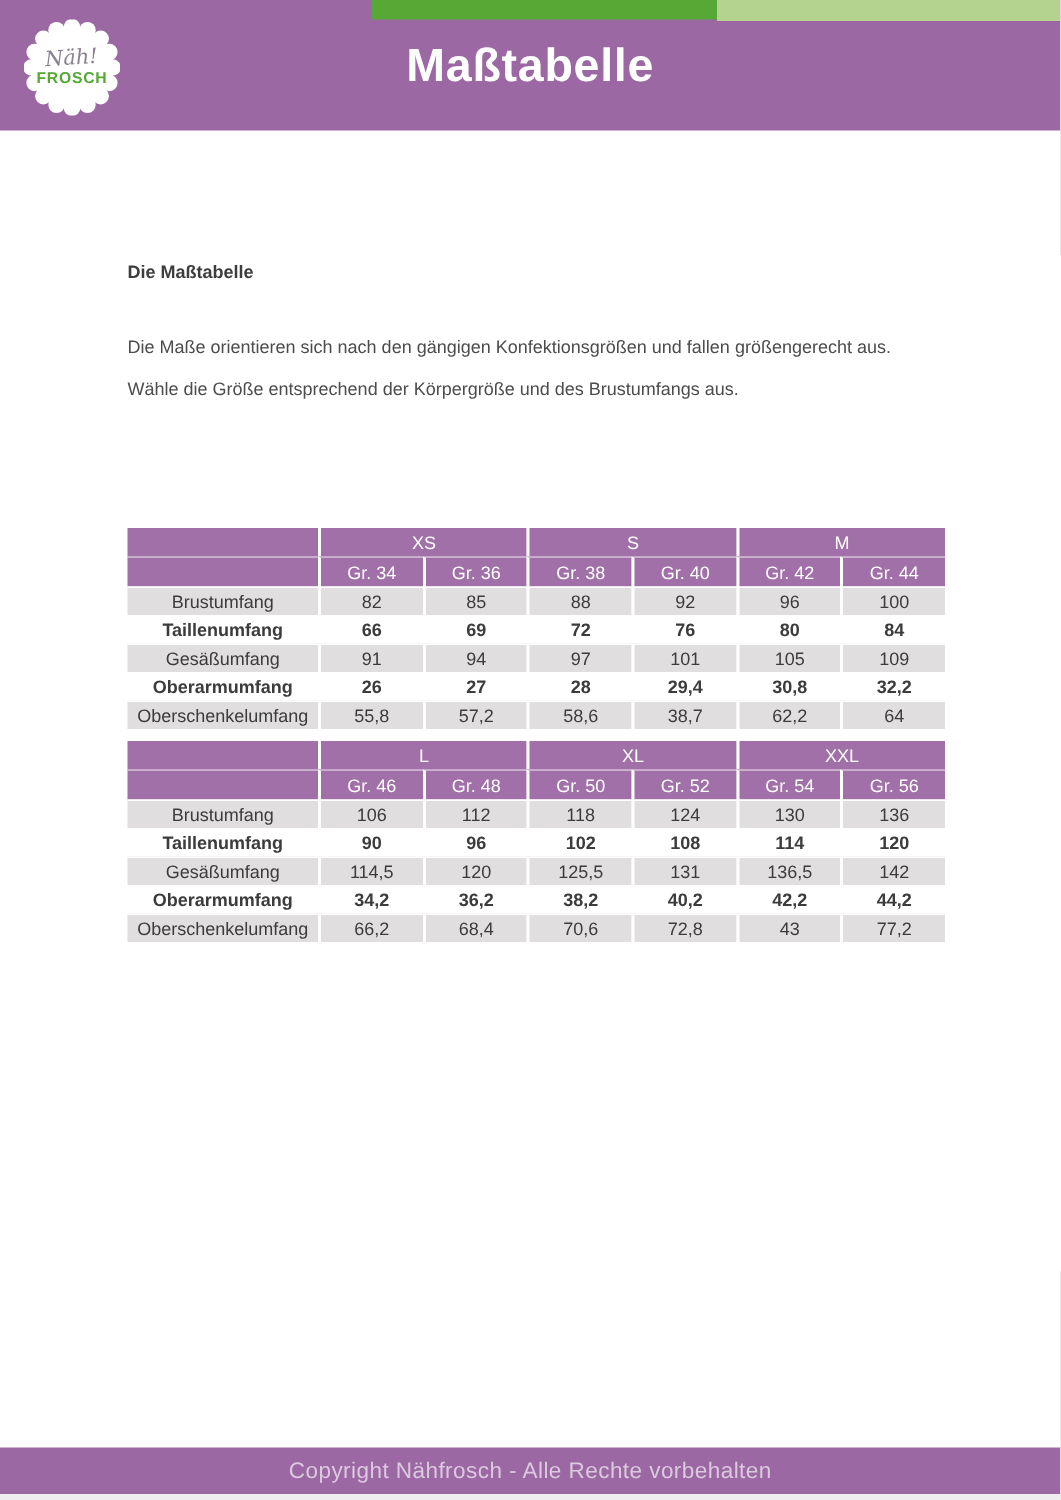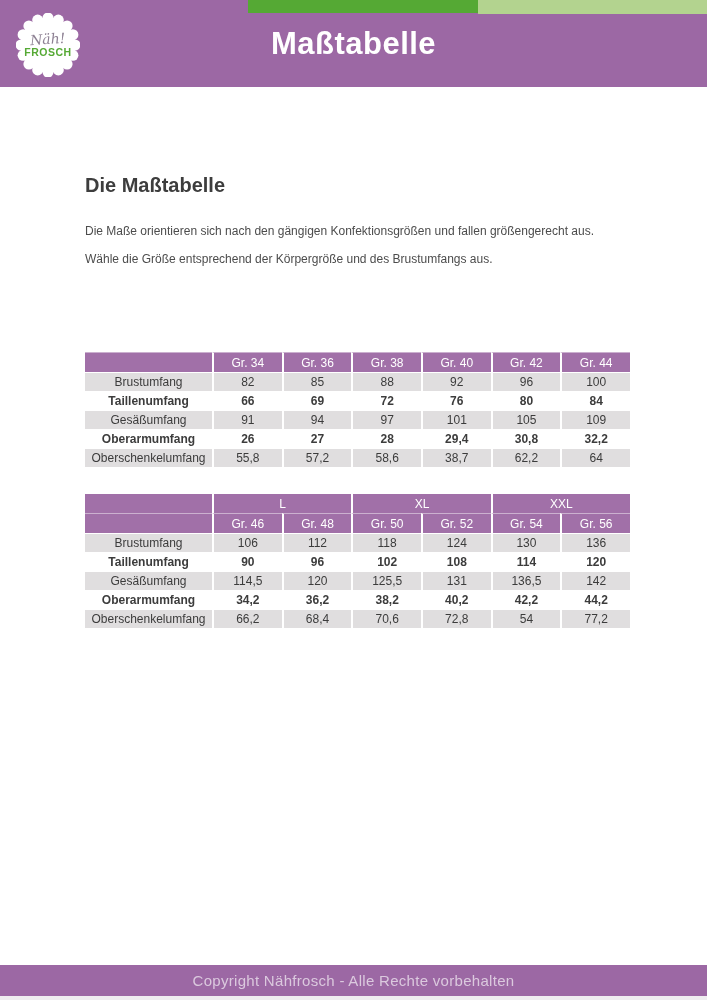--- a/index.html
+++ b/index.html
@@ -25,21 +25,21 @@
   .logo-text { position:absolute; left:0; top:0; width:64px; height:64px;
     display:flex; flex-direction:column; align-items:center; justify-content:center; }
   .logo-line1 { font-family:"DejaVu Serif","Liberation Serif",serif;
     font-style:italic; font-size:14px; color:#8d8093; line-height:14px;
     transform:rotate(-4deg); }
   .logo-line2 { font-size:10.5px; font-weight:700; color:var(--green-dark,#55a934);
     letter-spacing:0.5px; line-height:12px; }
 
   
   .section-heading { position:absolute; left:85px; top:174px; margin:0;
-    font-size:20px; font-weight:700; color:#3d3d3d; }
+    font-size:12px; font-weight:700; color:#3d3d3d; }
   .intro { position:absolute; left:85px; top:217px; width:512px; margin:0;
     font-size:12px; line-height:28px; color:#4c4c4c; }
 
   
   .mtable { position:absolute; left:85px; width:545px;
     border-collapse:separate; border-spacing:0; table-layout:fixed;
     font-size:12px; color:#3c3c3c; }
   .mtable-1 { top:352px; }
   .mtable-2 { top:494px; }
   .mtable col.lblcol { width:127px; }
@@ -100,20 +100,26 @@
 
   <h2 class="section-heading">Die Maßtabelle</h2>
   <p class="intro">Die Maße orientieren sich nach den gängigen Konfektionsgrößen und fallen größengerecht aus. Wähle die Größe entsprechend der Körpergröße und des Brustumfangs aus.</p>
 
   <table class="mtable mtable-1">
     <colgroup>
         <col class="lblcol">
         <col span="6">
       </colgroup>
     <tbody>
+        <tr class="group-row">
+      <th></th>
+      <th colspan="2">XS</th>
+      <th colspan="2">S</th>
+      <th colspan="2">M</th>
+    </tr>
     <tr class="size-row">
       <th></th>
       <th>Gr. 34</th>
       <th>Gr. 36</th>
       <th>Gr. 38</th>
       <th>Gr. 40</th>
       <th>Gr. 42</th>
       <th>Gr. 44</th>
     </tr>
     <tr class="row-gray">
@@ -220,21 +226,21 @@
       <td>40,2</td>
       <td>42,2</td>
       <td>44,2</td>
     </tr>
     <tr class="row-gray">
       <td class="lbl">Oberschenkelumfang</td>
       <td>66,2</td>
       <td>68,4</td>
       <td>70,6</td>
       <td>72,8</td>
-      <td>54</td>
+      <td>43</td>
       <td>77,2</td>
     </tr>
   </tbody>
     </table>
 
   <div class="footer-bar">
     <span class="footer-text">Copyright Nähfrosch - Alle Rechte vorbehalten</span>
   </div>
   <div class="bottom-strip"></div>
 

